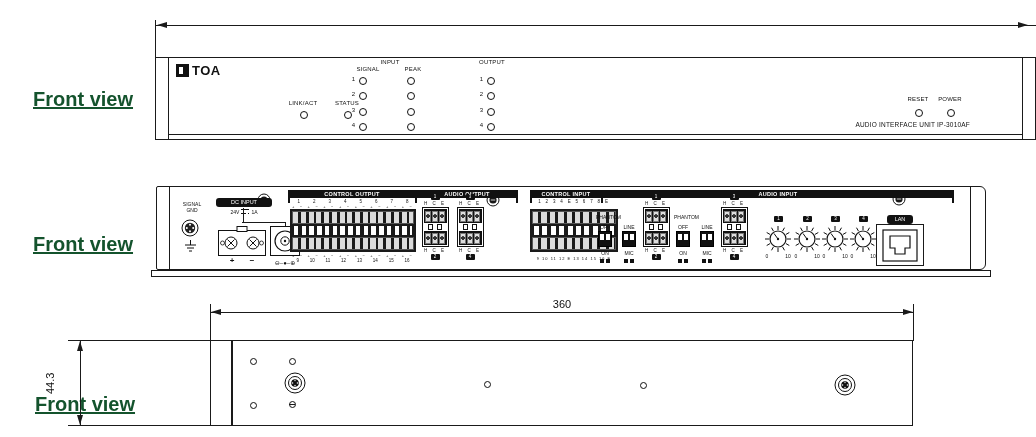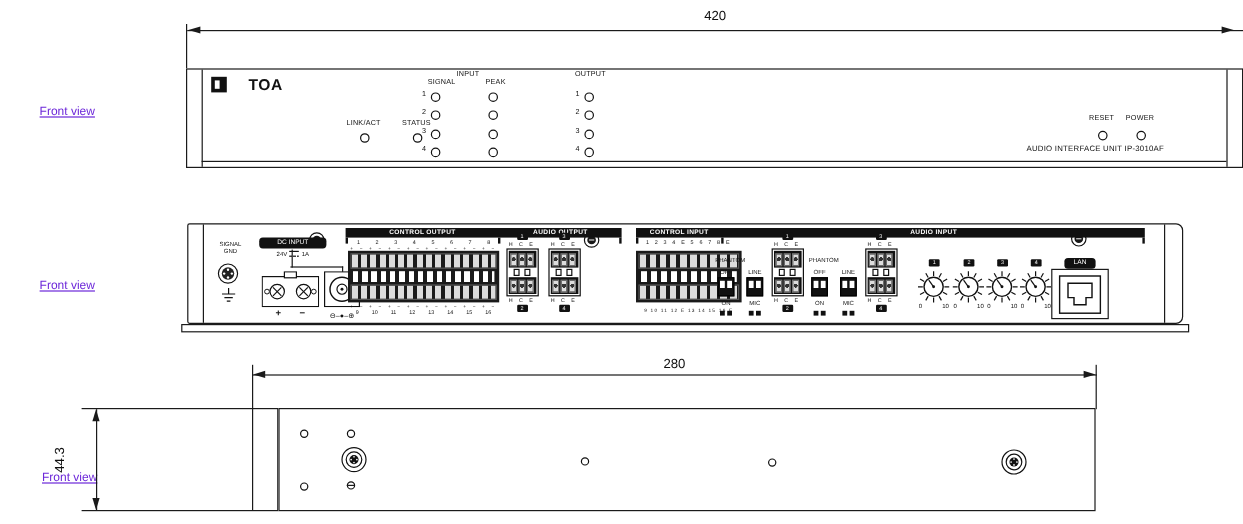--- a/index.html
+++ b/index.html
@@ -1,32 +1,32 @@
 <!DOCTYPE html>
 <html><head>
 <meta charset="utf-8">
 <style>
   html,body{margin:0;padding:0;background:#fff;}
   .canvas{position:relative;width:1036px;height:437px;background:#fff;overflow:hidden;
           font-family:"Liberation Sans",sans-serif;color:#111;}
   .abs{position:absolute;}
   .hline{position:absolute;height:0;border-top:1px solid #1a1a1a;}
   .vline{position:absolute;width:0;border-left:1px solid #1a1a1a;}
-  .viewlabel{position:absolute;font-size:10px;color:#6d28d9;text-decoration:underline;white-space:nowrap;}
+  .viewlabel{position:absolute;font-size:20px;color:#14532d;text-decoration:underline;white-space:nowrap;font-weight:bold;}
   .dimtext{position:absolute;font-size:11px;text-align:center;color:#111;}
   .arrow-l{position:absolute;width:0;height:0;border-top:3px solid transparent;border-bottom:3px solid transparent;border-right:10px solid #1a1a1a;}
   .arrow-r{position:absolute;width:0;height:0;border-top:3px solid transparent;border-bottom:3px solid transparent;border-left:10px solid #1a1a1a;}
   .arrow-u{position:absolute;width:0;height:0;border-left:3px solid transparent;border-right:3px solid transparent;border-bottom:10px solid #1a1a1a;}
   .arrow-d{position:absolute;width:0;height:0;border-left:3px solid transparent;border-right:3px solid transparent;border-top:10px solid #1a1a1a;}
   .panel{position:absolute;border:1.2px solid #1a1a1a;background:#fff;box-sizing:border-box;}
   .tlabel{position:absolute;font-size:6px;text-align:center;white-space:nowrap;letter-spacing:0.2px;}
   .tlabel5{position:absolute;font-size:5px;text-align:center;white-space:nowrap;}
   .rownum{position:absolute;font-size:6px;width:8px;text-align:right;line-height:7px;}
   .led{position:absolute;width:6px;height:6px;border:1.1px solid #111;border-radius:50%;background:#fff;box-sizing:content-box;}
-  .logo{position:absolute;display:flex;align-items:center;gap:18px;}
+  .logo{position:absolute;display:flex;align-items:center;gap:3px;}
   .logomark{width:13px;height:13px;background:#111;position:relative;}
   .logomark::after{content:"";position:absolute;left:3px;top:3px;width:4px;height:7px;background:#fff;}
   .logotext{font-size:13px;font-weight:bold;letter-spacing:0.5px;}
   .model{position:absolute;font-size:6.5px;text-align:right;letter-spacing:0.2px;}
   .blklabel{position:absolute;background:#111;color:#fff;font-size:5.5px;text-align:center;border-radius:3px;line-height:9px;}
   .secbar{position:absolute;height:8px;background:#111;}
   .sbl{position:absolute;top:1px;color:#fff;font-size:5.5px;font-weight:bold;text-align:center;letter-spacing:0.3px;white-space:nowrap;}
   .sbtick{position:absolute;width:2px;height:5px;background:#111;}
   .numrow{position:absolute;display:flex;justify-content:space-around;font-size:4.5px;}
   .pmrow{position:absolute;font-size:4px;text-align:center;white-space:nowrap;overflow:hidden;letter-spacing:2.2px;}
@@ -58,21 +58,20 @@
 </style>
 </head>
 <body>
 
 <div class="canvas">
 
   <div class="viewlabel" style="left:33px;top:88px;">Front view</div>
   <div class="viewlabel" style="left:33px;top:233px;">Front view</div>
   <div class="viewlabel" style="left:35px;top:393px;">Front view</div>
 
-  <div class="dimtext" style="left:156px;top:8px;width:880px;">420</div>
   <div class="hline" style="left:156px;top:25px;width:880px;"></div>
   <div class="arrow-l" style="left:157px;top:22px;"></div>
   <div class="arrow-r" style="left:1018px;top:22px;"></div>
   <div class="vline" style="left:155px;top:20px;height:37px;"></div>
 
   <div class="panel" style="left:155px;top:57px;width:881px;height:83px;"></div>
   <div class="vline" style="left:168px;top:58px;height:81px;"></div>
   <div class="vline" style="left:1022px;top:58px;height:81px;"></div>
   <div class="hline" style="left:168px;top:134px;width:854px;"></div>
 
@@ -424,21 +423,21 @@
   <div class="scale" style="left:847px;top:253px;width:10px;">0</div>
   <div class="scale" style="left:867px;top:253px;width:12px;">10</div>
 
   <div class="recess" style="left:876px;top:224px;width:48px;height:42px;"></div>
   <div class="blklabel" style="left:887px;top:215px;width:26px;height:9px;">LAN</div>
   <svg class="abs" style="left:882px;top:229px;" width="36" height="33">
     <rect x="1" y="1" width="34" height="31" fill="#fff" stroke="#111" stroke-width="1.2"></rect>
     <path d="M8 7 H28 V19 H23 V25 H13 V19 H8 Z" fill="#fff" stroke="#111" stroke-width="1.2"></path>
   </svg>
 
-  <div class="dimtext" style="left:210px;top:298px;width:704px;">280</div>
+  <div class="dimtext" style="left:210px;top:298px;width:704px;">360</div>
   <div class="hline" style="left:210px;top:312px;width:704px;"></div>
   <div class="arrow-l" style="left:211px;top:309px;"></div>
   <div class="arrow-r" style="left:903px;top:309px;"></div>
   <div class="vline" style="left:210px;top:304px;height:37px;"></div>
   <div class="vline" style="left:913px;top:304px;height:37px;"></div>
 
   <div class="panel" style="left:210px;top:340px;width:22px;height:86px;"></div>
   <div class="panel" style="left:232px;top:340px;width:681px;height:86px;"></div>
 
   <div class="vline" style="left:80px;top:341px;height:84px;"></div>

